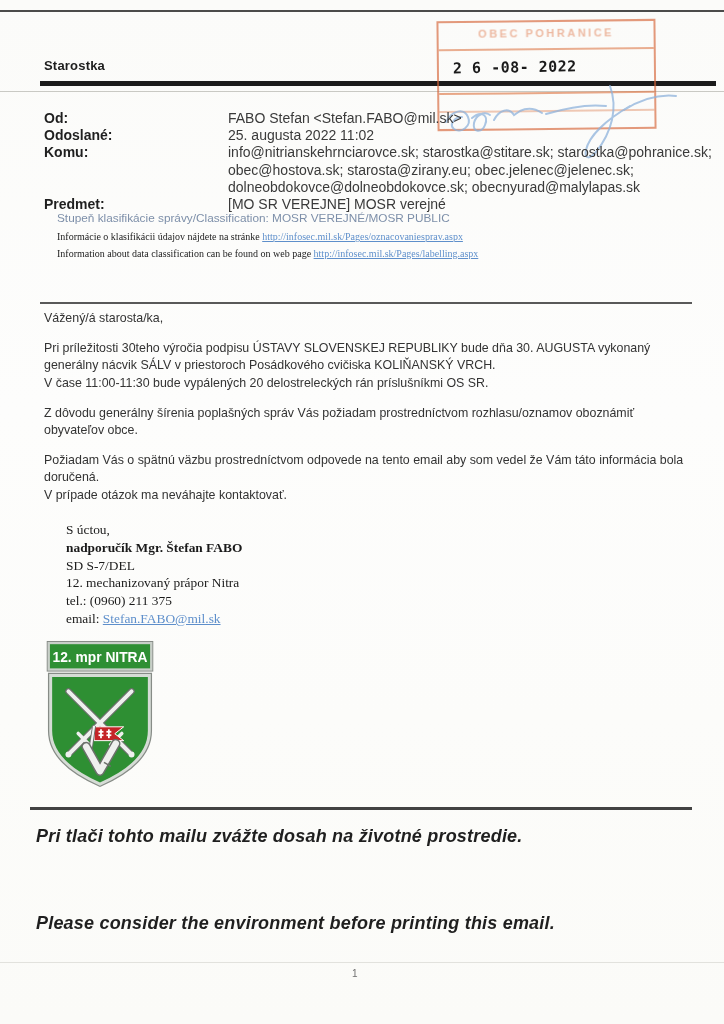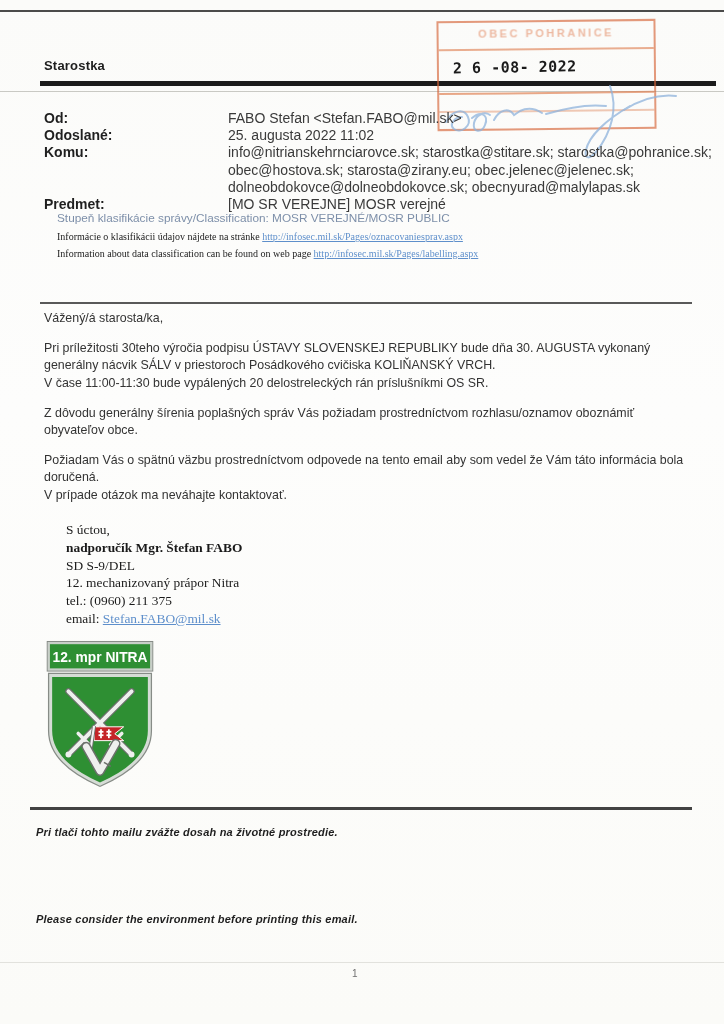--- a/index.html
+++ b/index.html
@@ -48,21 +48,21 @@
   .p-5{top:487px;}
 
   
   .sig{position:absolute;left:44px;top:521px;font-family:"Liberation Serif",serif;
        font-size:13.4px;line-height:17.8px;color:#1a1a1a;margin-left:22px;}
   .sig .name{font-weight:700;}
 
   .badge{position:absolute;left:38px;top:640px;}
 
   .footer-rule{position:absolute;left:30px;top:807px;width:662px;height:2.5px;background:#2e2e2e;opacity:.9;}
-  .eco{position:absolute;left:36px;font-weight:700;font-style:italic;font-size:11px;color:#1f1f1f;letter-spacing:.2px;}
+  .eco{position:absolute;left:36px;font-weight:700;font-style:italic;font-size:18px;color:#1f1f1f;letter-spacing:.2px;}
   .eco.sk{top:826px;}
   .eco.en{top:913px;}
   .faint-rule{position:absolute;left:0;top:962px;width:724px;height:1px;background:#e2e2dd;}
   .pagenum{position:absolute;left:352px;top:968px;font-size:10px;color:#6f6f6f;}
 </style>
 </head>
 <body>
 
 <div class="page">
 
@@ -134,21 +134,21 @@
     <p class="p-1">Pri príležitosti 30teho výročia podpisu ÚSTAVY SLOVENSKEJ REPUBLIKY bude dňa 30. AUGUSTA vykonaný generálny nácvik SÁLV v priestoroch Posádkového cvičiska KOLIŇANSKÝ VRCH.</p>
     <p class="p-2">V čase 11:00-11:30 bude vypálených 20 delostreleckých rán príslušníkmi OS SR.</p>
     <p class="p-3">Z dôvodu generálny šírenia poplašných správ Vás požiadam prostredníctvom rozhlasu/oznamov oboznámiť obyvateľov obce.</p>
     <p class="p-4">Požiadam Vás o spätnú väzbu prostredníctvom odpovede na tento email aby som vedel že Vám táto informácia bola doručená.</p>
     <p class="p-5">V prípade otázok ma neváhajte kontaktovať.</p>
   </div>
 
   <div class="sig">
     <div>S úctou,</div>
     <div class="name">nadporučík Mgr. Štefan FABO</div>
-    <div>SD S-9/DEL</div>
+    <div>SD S-7/DEL</div>
     <div>12. mechanizovaný prápor Nitra</div>
     <div>tel.: (0960) 211 375</div>
     <div>
       <span>email: </span><a class="lnk">Stefan.FABO@mil.sk</a>
     </div>
   </div>
 
   <svg class="badge" width="124" height="148" viewBox="0 0 112 150">
 
     <rect x="4" y="3" width="104" height="27" fill="var(--badge-green)" stroke="#c9cfc9" stroke-width="2.5"></rect>

